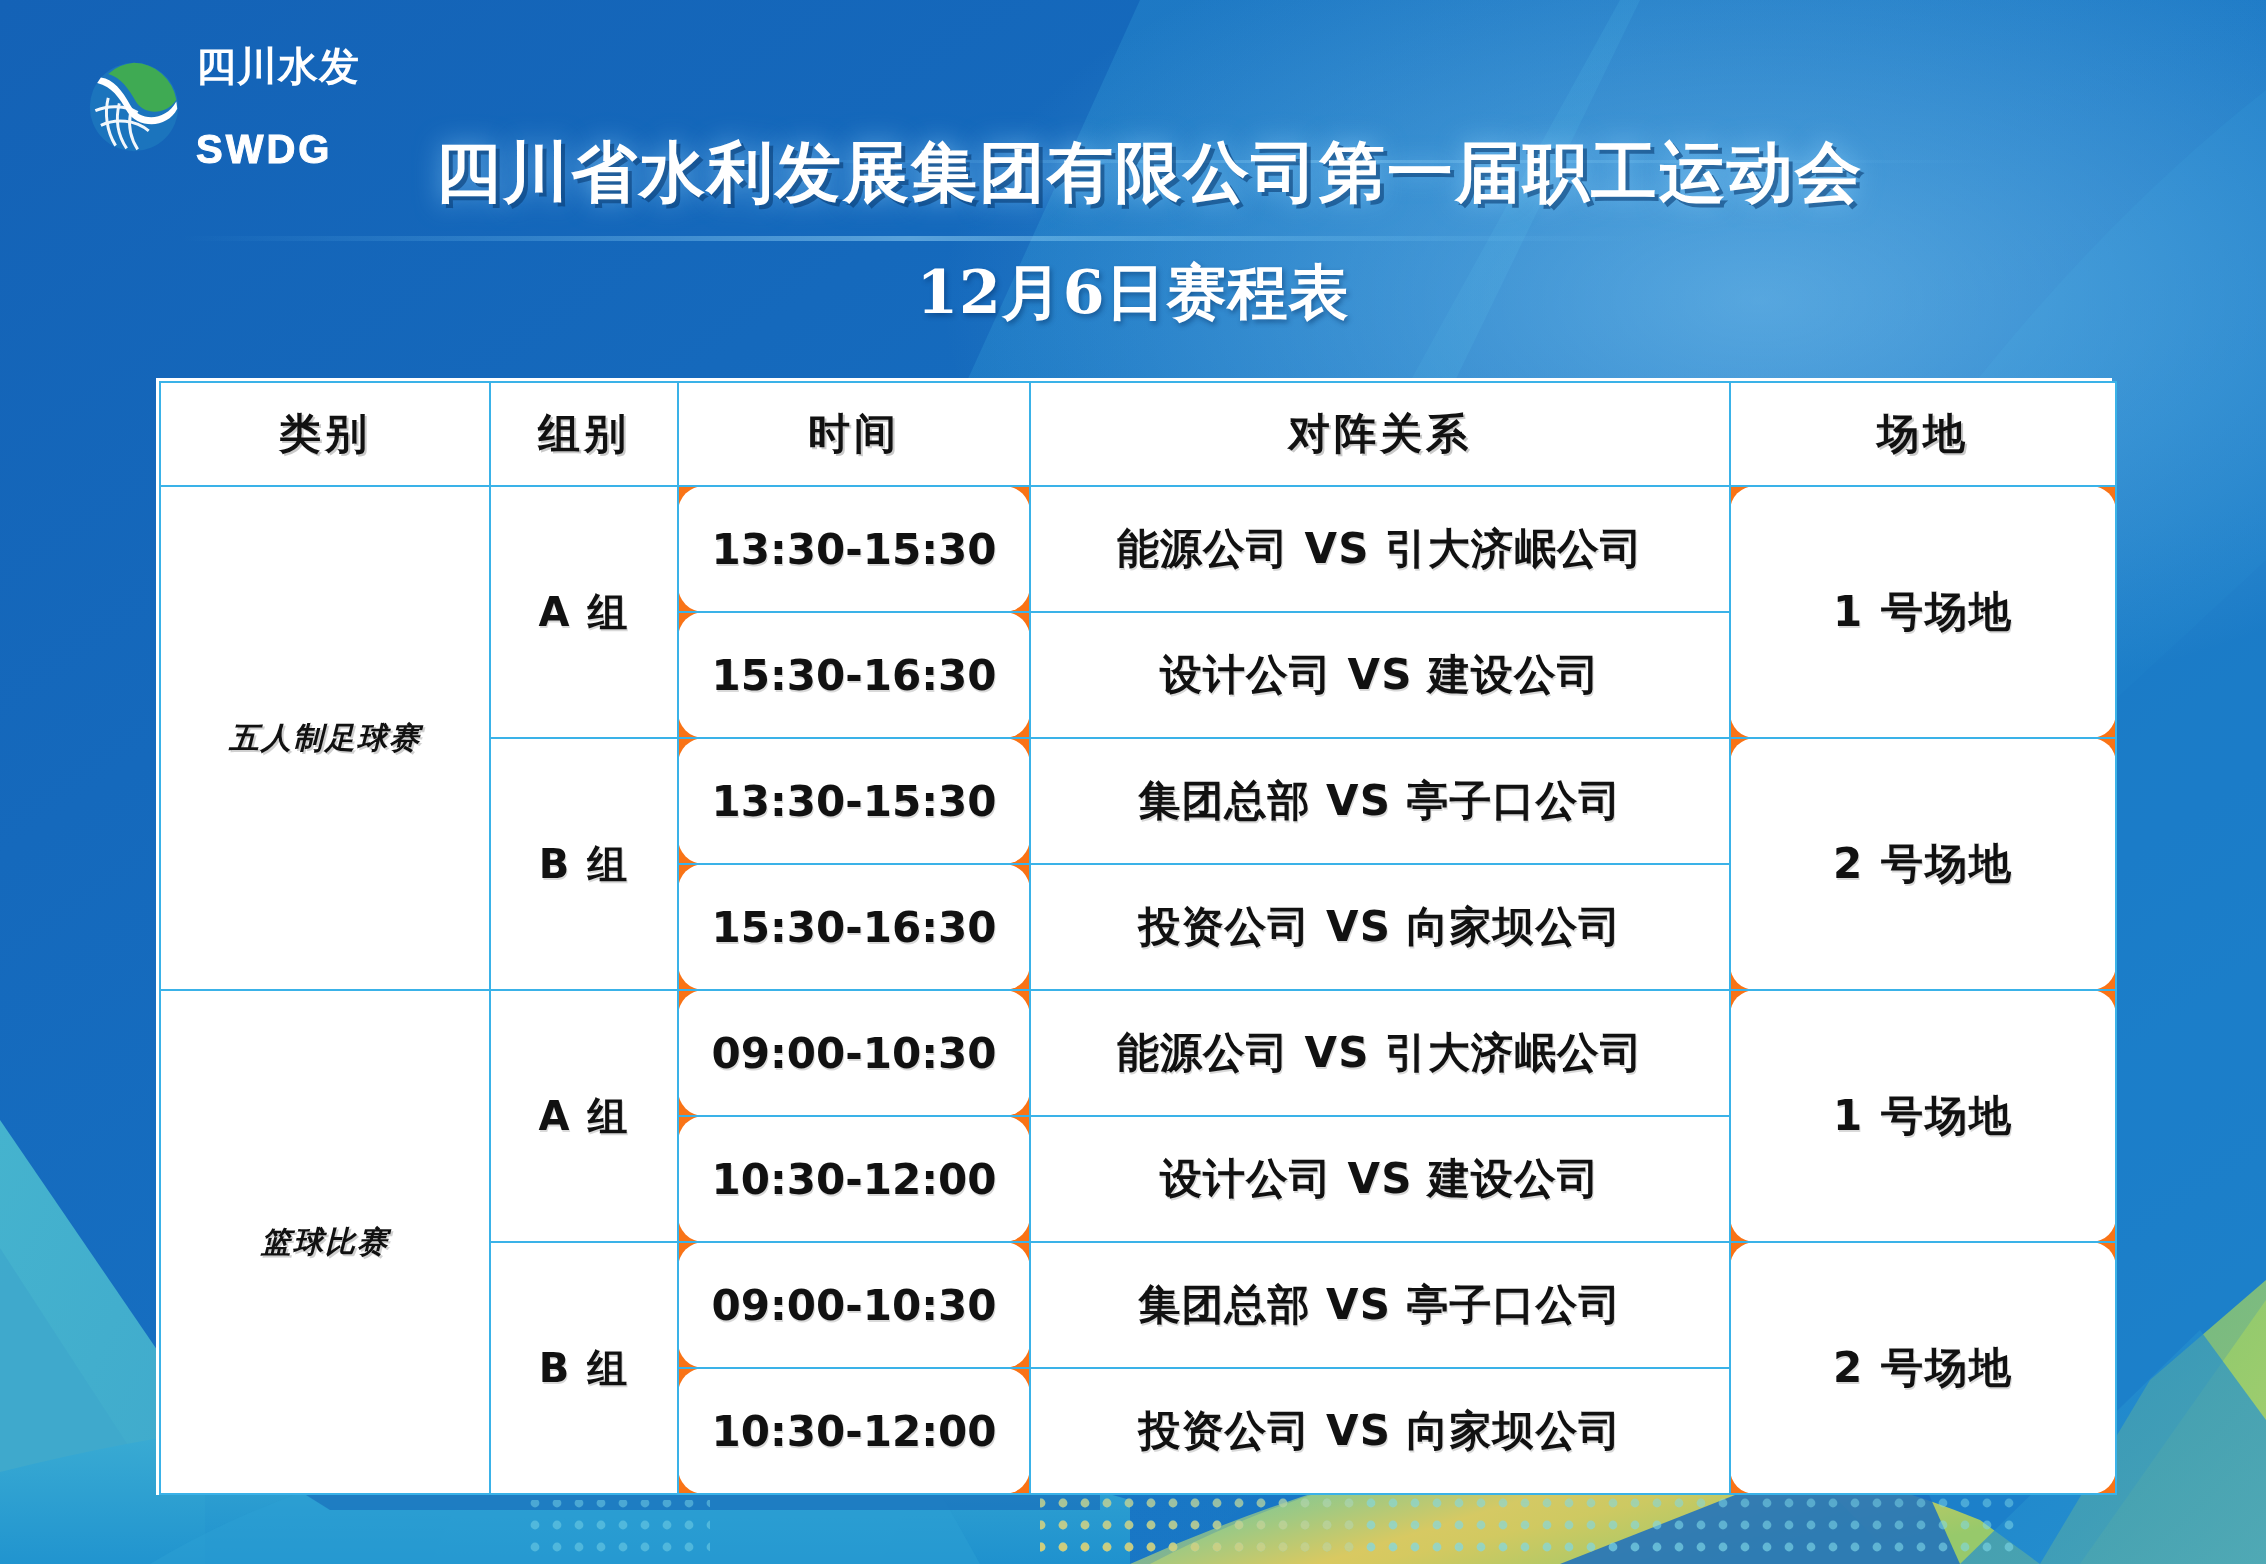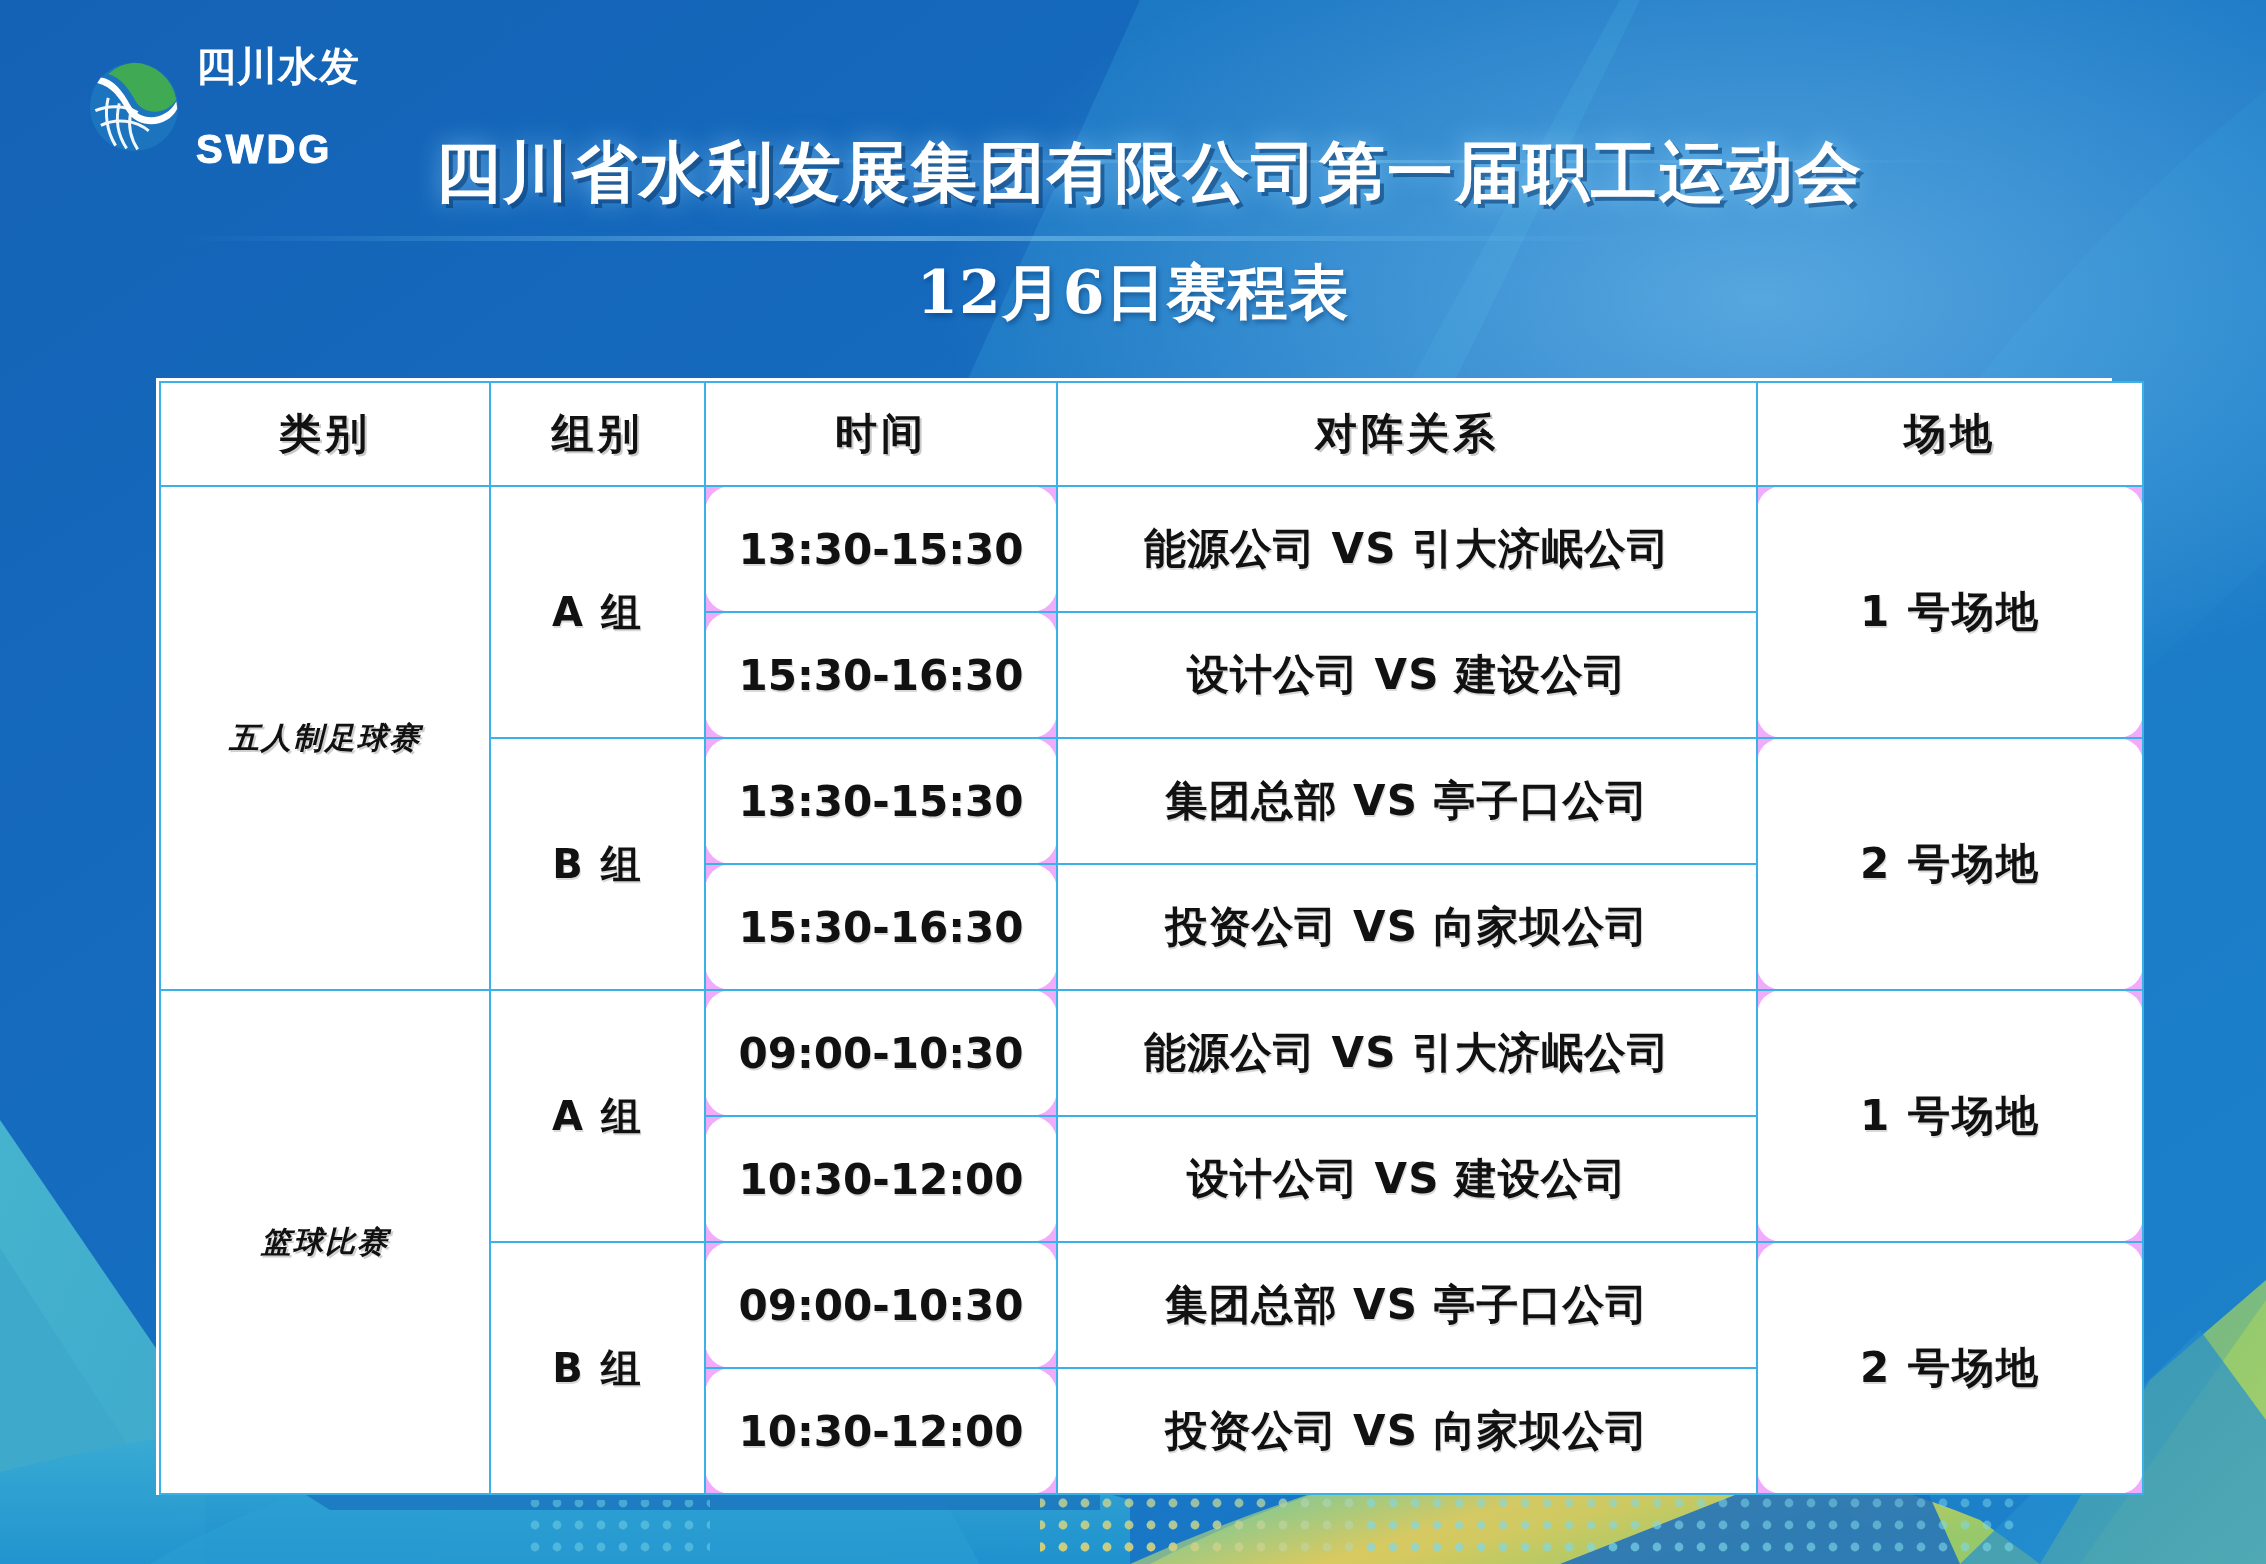--- a/index.html
+++ b/index.html
@@ -53,24 +53,24 @@
     white-space:nowrap;
   }
 
   
   #table-wrap {
     position:absolute; left:156px; top:378px; z-index:6;
     width:1956px; height:1117px;
     background:#ffffff;
     border:3px solid #ffffff;
   }
-  table { width:100%; height:100%; border-collapse:collapse; table-layout:fixed; background:#f0abfc; }
+  table { width:100%; height:100%; border-collapse:collapse; table-layout:fixed; background:#f97316; }
   td { border:2px solid #3ab2e8; background:#ffffff; text-align:center; vertical-align:middle; }
   .c-cat  { width:330px; }
-  .c-grp  { width:215px; }
+  .c-grp  { width:188px; }
   .c-time { width:352px; }
   .c-match{ width:700px; }
   .c-ven  { width:386px; }
 
   .th {
     font-family:"DejaVu Sans",sans-serif;
     font-size:42px; font-weight:700; color:#111111; letter-spacing:4px;
     text-shadow:2px 2px 0 rgba(150,150,150,.5);
   }
   .cat {

